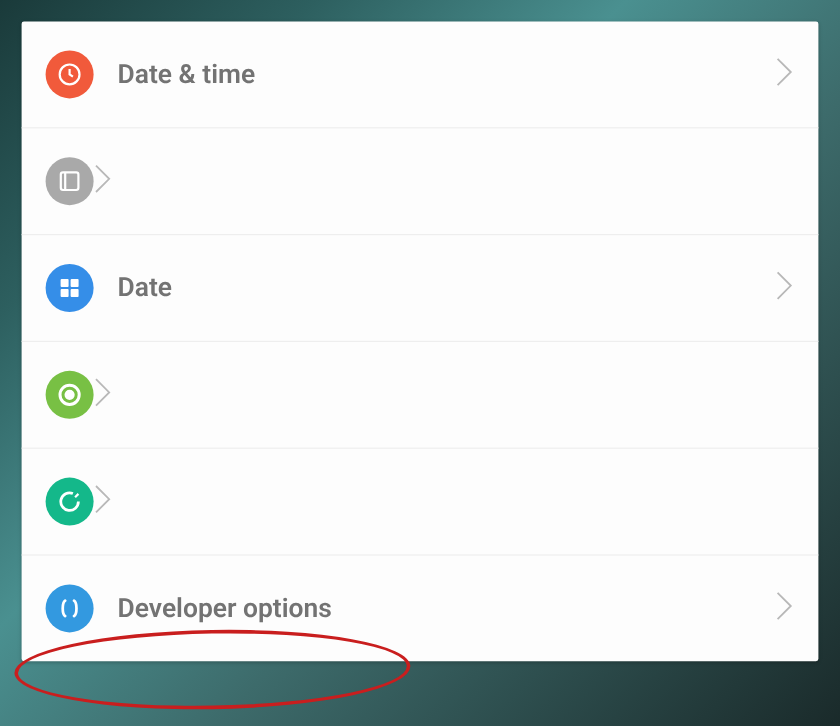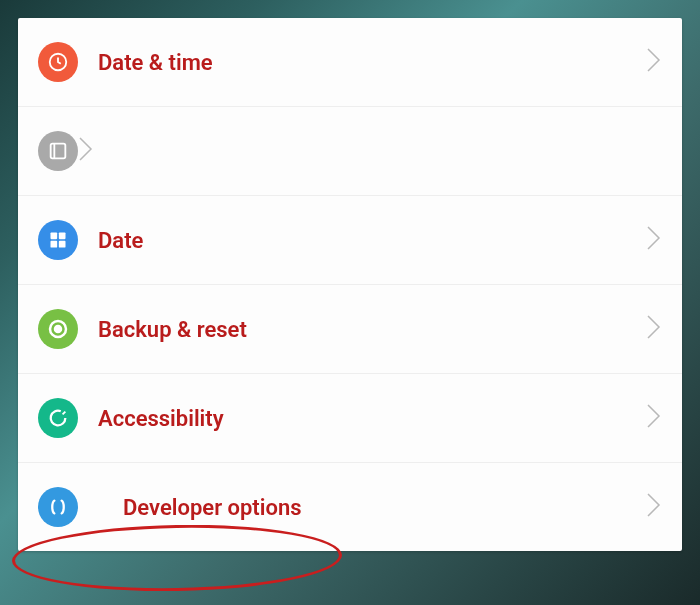--- a/index.html
+++ b/index.html
@@ -24,36 +24,35 @@
     .settings-item {
       display: flex;
       align-items: center;
       padding: 24px 20px;
       border-bottom: 1px solid #eeeeee;
       cursor: pointer;
       position: relative;
     }
     .settings-item:last-child {
       border-bottom: none;
-      gap: 25px;
     }
     .item-icon {
       width: 40px;
       height: 40px;
       border-radius: 50%;
       display: flex;
       align-items: center;
       justify-content: center;
       flex-shrink: 0;
     }
     .item-label {
       flex: 1;
       font-size: 22px;
       font-weight: 600;
-      color: #b91c1c;
+      color: #737373;
       margin-left: 20px;
     }
     .chevron {
       flex-shrink: 0;
     }
     .callout {
       position: absolute;
       border: 3px solid #c91e1e;
       border-radius: 50%;
       pointer-events: none;
@@ -115,36 +114,34 @@
     </span>
   </div>
 
   <div class="settings-item">
     <span class="item-icon" style="background-color: rgb(120, 192, 68);">
       <svg width="24" height="24" viewBox="0 0 24 24" fill="none" stroke="#ffffff" stroke-width="2.5">
         <circle cx="12" cy="12" r="8"></circle>
         <circle cx="12" cy="12" r="3" fill="#ffffff"></circle>
       </svg>
     </span>
-    <span class="item-label">Backup &amp; reset</span>
     <span class="chevron">
       <svg width="16" height="26" viewBox="0 0 16 26" fill="none" stroke="#b8b8b8" stroke-width="1.5">
         <path d="M2 2l11 11L2 24"></path>
       </svg>
     </span>
   </div>
 
   <div class="settings-item">
     <span class="item-icon" style="background-color: rgb(20, 184, 138);">
       <svg width="22" height="22" viewBox="0 0 24 24" fill="none" stroke="#ffffff" stroke-width="2.5">
         <path d="M20 12a8 8 0 1 1-5-7.4"></path>
         <path d="M20 5l-3 3" stroke-width="2"></path>
       </svg>
     </span>
-    <span class="item-label">Accessibility</span>
     <span class="chevron">
       <svg width="16" height="26" viewBox="0 0 16 26" fill="none" stroke="#b8b8b8" stroke-width="1.5">
         <path d="M2 2l11 11L2 24"></path>
       </svg>
     </span>
   </div>
 
   <div class="settings-item">
     <span class="item-icon" style="background-color: rgb(51, 153, 224);">
       <svg width="22" height="22" viewBox="0 0 24 24" fill="none" stroke="#ffffff" stroke-width="2.5" stroke-linecap="round">

